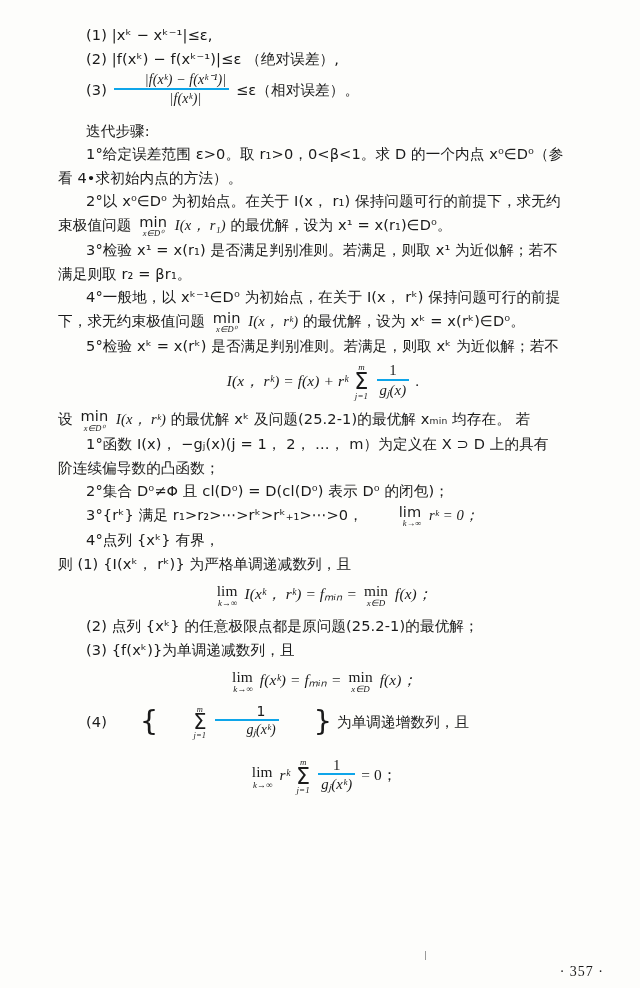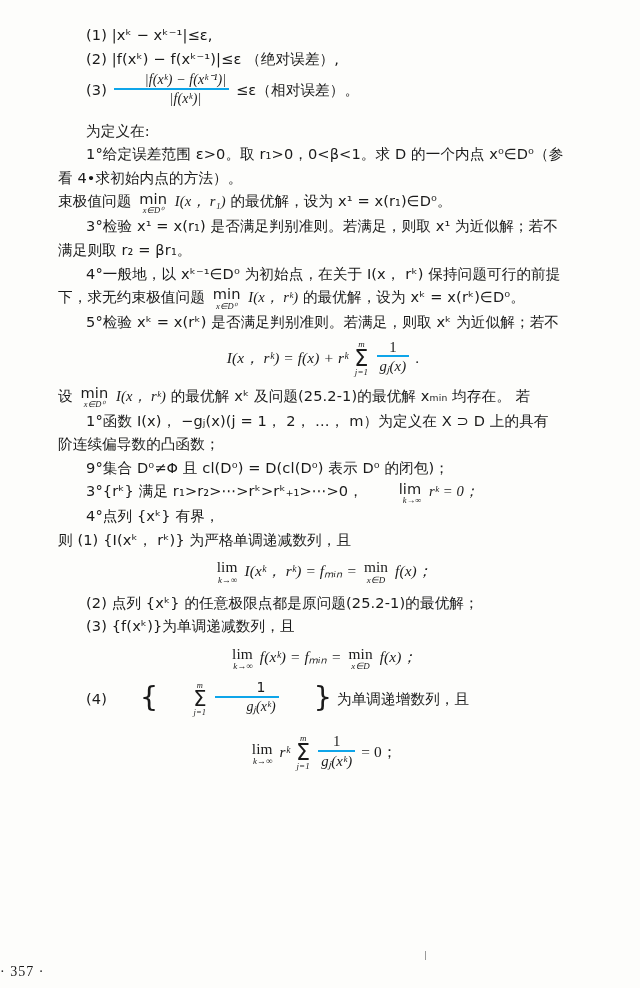--- a/index.html
+++ b/index.html
@@ -134,21 +134,21 @@
     font-family: "DejaVu Sans", sans-serif;
     position: relative;
     top: -0.04em;
   }
 
   .footer {
     position: absolute;
     left: 0;
     right: 44px;
     bottom: 16px;
-    text-align: left;
+    text-align: right;
     font-size: 14px;
     letter-spacing: 1px;
   }
   .tick {
     position: absolute;
     left: 425px;
     bottom: 36px;
     width: 1px;
     height: 9px;
     background: #9a9a9a;
@@ -166,25 +166,26 @@
 
     <p class="ln ind1 cn" style="margin-top:4px;">
       <span>(3)</span>
       <span class="frac">
         <span class="num it">|f(xᵏ) − f(xᵏ⁻¹)|</span>
         <span class="den it">|f(xᵏ)|</span>
       </span>
       <span>≤ε（相对误差）。</span>
     </p>
 
-    <p class="ln ind1 cn gap-md">为定义在:</p>
+    <p class="ln ind1 cn gap-md">迭代步骤:</p>
 
     <p class="ln ind1 cn gap-sm">1°给定误差范围  ε&gt;0。取  r₁&gt;0，0&lt;β&lt;1。求 D 的一个内点  x⁰∈D⁰（参</p>
     <p class="ln ind2 cn">看 4•求初始内点的方法）。</p>
 
+    <p class="ln ind1 cn gap-sm">2°以  x⁰∈D⁰  为初始点。在关于 I(x， r₁) 保持问题可行的前提下，求无约</p>
     <p class="ln ind2 cn">
       <span>束极值问题</span>
       <span class="minop">
         <span class="top">min</span>
         <span class="bot it">x∈D⁰</span>
       </span>
       <span class="it">I(x， r₁)</span>
       <span>的最优解，设为  x¹ = x(r₁)∈D⁰。</span>
     </p>
 
@@ -224,21 +225,21 @@
       <span class="minop">
         <span class="top">min</span>
         <span class="bot it">x∈D⁰</span>
       </span>
       <span class="it">I(x， rᵏ)</span>
       <span>的最优解 xᵏ 及问题(25.2-1)的最优解 xₘᵢₙ 均存在。  若</span>
     </p>
 
     <p class="ln ind1 cn gap-sm">1°函数  I(x)，  −gⱼ(x)(j = 1， 2， …， m）为定义在  X ⊃ D 上的具有</p>
     <p class="ln ind2 cn">阶连续偏导数的凸函数；</p>
-    <p class="ln ind1 cn">9°集合  D⁰≠Φ  且  cl(D⁰) = D(cl(D⁰) 表示 D⁰ 的闭包)；</p>
+    <p class="ln ind1 cn">2°集合  D⁰≠Φ  且  cl(D⁰) = D(cl(D⁰) 表示 D⁰ 的闭包)；</p>
 
     <p class="ln ind1 cn">
       <span>3°{rᵏ} 满足 r₁&gt;r₂&gt;⋯&gt;rᵏ&gt;rᵏ₊₁&gt;⋯&gt;0，</span>
       <span class="limop">
         <span class="top">lim</span>
         <span class="bot it">k→∞</span>
       </span>
       <span class="it">rᵏ = 0；</span>
     </p>
 

